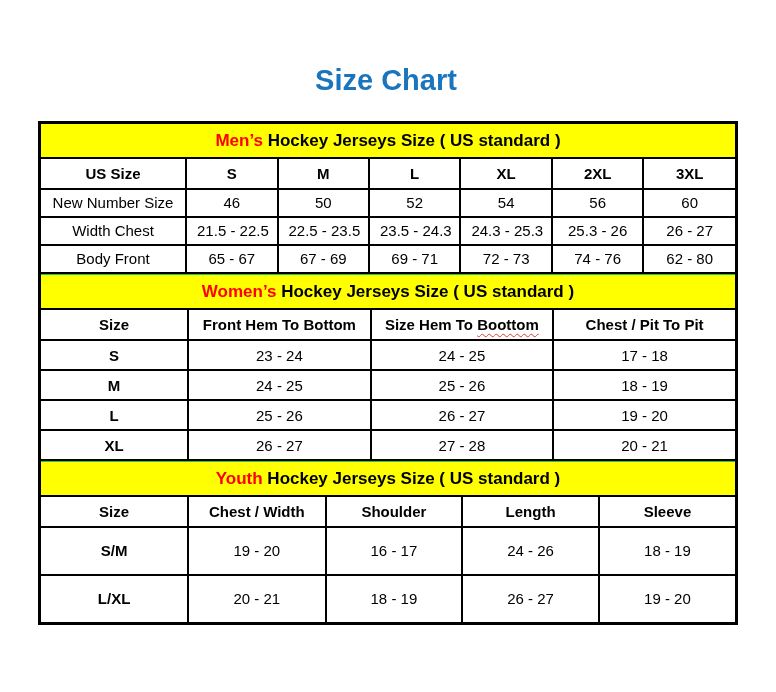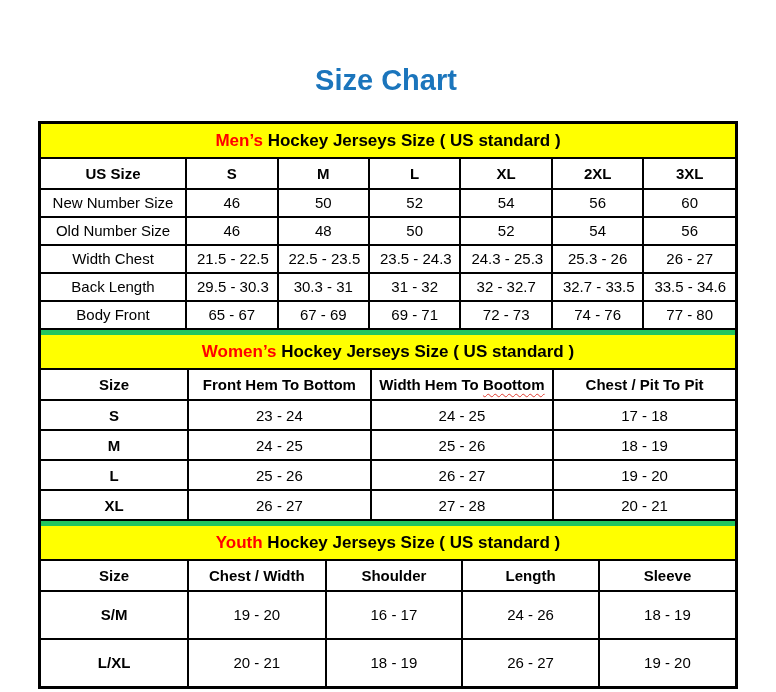--- a/index.html
+++ b/index.html
@@ -15,21 +15,21 @@
   .chart-wrap {
     position:absolute; left:38px; top:121px; width:700px;
     border:3px solid #000; background:#fff;
   }
 
   .band {
     background:#FFFF00; text-align:center; font-weight:bold;
     font-size:17px; line-height:23px; padding:5px 0;
     border-bottom:2px solid #000;
   }
-  .band.mid { border-top:5px solid #22c55e; }
+  .band.mid { border-top:1px solid #22c55e; }
   .band .hl { color:#FF0000; }
 
   table { width:100%; border-collapse:collapse; table-layout:fixed; }
   th, td { border:2px solid #000; text-align:center; vertical-align:middle;
            font-size:15px; overflow:hidden; white-space:nowrap; }
   th { font-weight:bold;border-radius:10px; }
   th:first-child, td:first-child { border-left:none; }
   th:last-child,  td:last-child  { border-right:none; }
   tr:first-child th { border-top:none; }
 
@@ -82,72 +82,54 @@
     <tr>
       <td>New Number Size</td>
       <td>46</td>
       <td>50</td>
       <td>52</td>
       <td>54</td>
       <td>56</td>
       <td>60</td>
     </tr>
     <tr>
-      <td>Old Number Size</td>
-      <td>46</td>
-      <td>48</td>
-      <td>50</td>
-      <td>52</td>
-      <td>54</td>
-      <td>56</td>
-    </tr>
-    <tr>
       <td>Width Chest</td>
       <td>21.5 - 22.5</td>
       <td>22.5 - 23.5</td>
       <td>23.5 - 24.3</td>
       <td>24.3 - 25.3</td>
       <td>25.3 - 26</td>
       <td>26 - 27</td>
     </tr>
     <tr>
-      <td>Back Length</td>
-      <td>29.5 - 30.3</td>
-      <td>30.3 - 31</td>
-      <td>31 - 32</td>
-      <td>32 - 32.7</td>
-      <td>32.7 - 33.5</td>
-      <td>33.5 - 34.6</td>
-    </tr>
-    <tr>
       <td>Body Front</td>
       <td>65 - 67</td>
       <td>67 - 69</td>
       <td>69 - 71</td>
       <td>72 - 73</td>
       <td>74 - 76</td>
-      <td>77 - 80</td>
+      <td>62 - 80</td>
     </tr>
   </tbody>
     </table>
 
   <div class="band mid"><span class="hl">Women’s</span><span> Hockey Jerseys Size ( US standard )</span></div>
 
   <table class="women">
     <colgroup>
       <col style="width:21.2%">
         <col style="width:26.3%">
         <col style="width:26.3%">
         <col style="width:26.2%">
     </colgroup>
     <tbody>
         <tr class="hdr">
       <th>Size</th>
       <th>Front Hem To Bottom</th>
-      <th><span>Width Hem To </span><span class="squiggle">Boottom</span></th>
+      <th><span>Size Hem To </span><span class="squiggle">Boottom</span></th>
       <th>Chest / Pit To Pit</th>
     </tr>
     <tr>
       <td class="lbl-bold">S</td>
       <td>23 - 24</td>
       <td>24 - 25</td>
       <td>17 - 18</td>
     </tr>
     <tr>
       <td class="lbl-bold">M</td>

